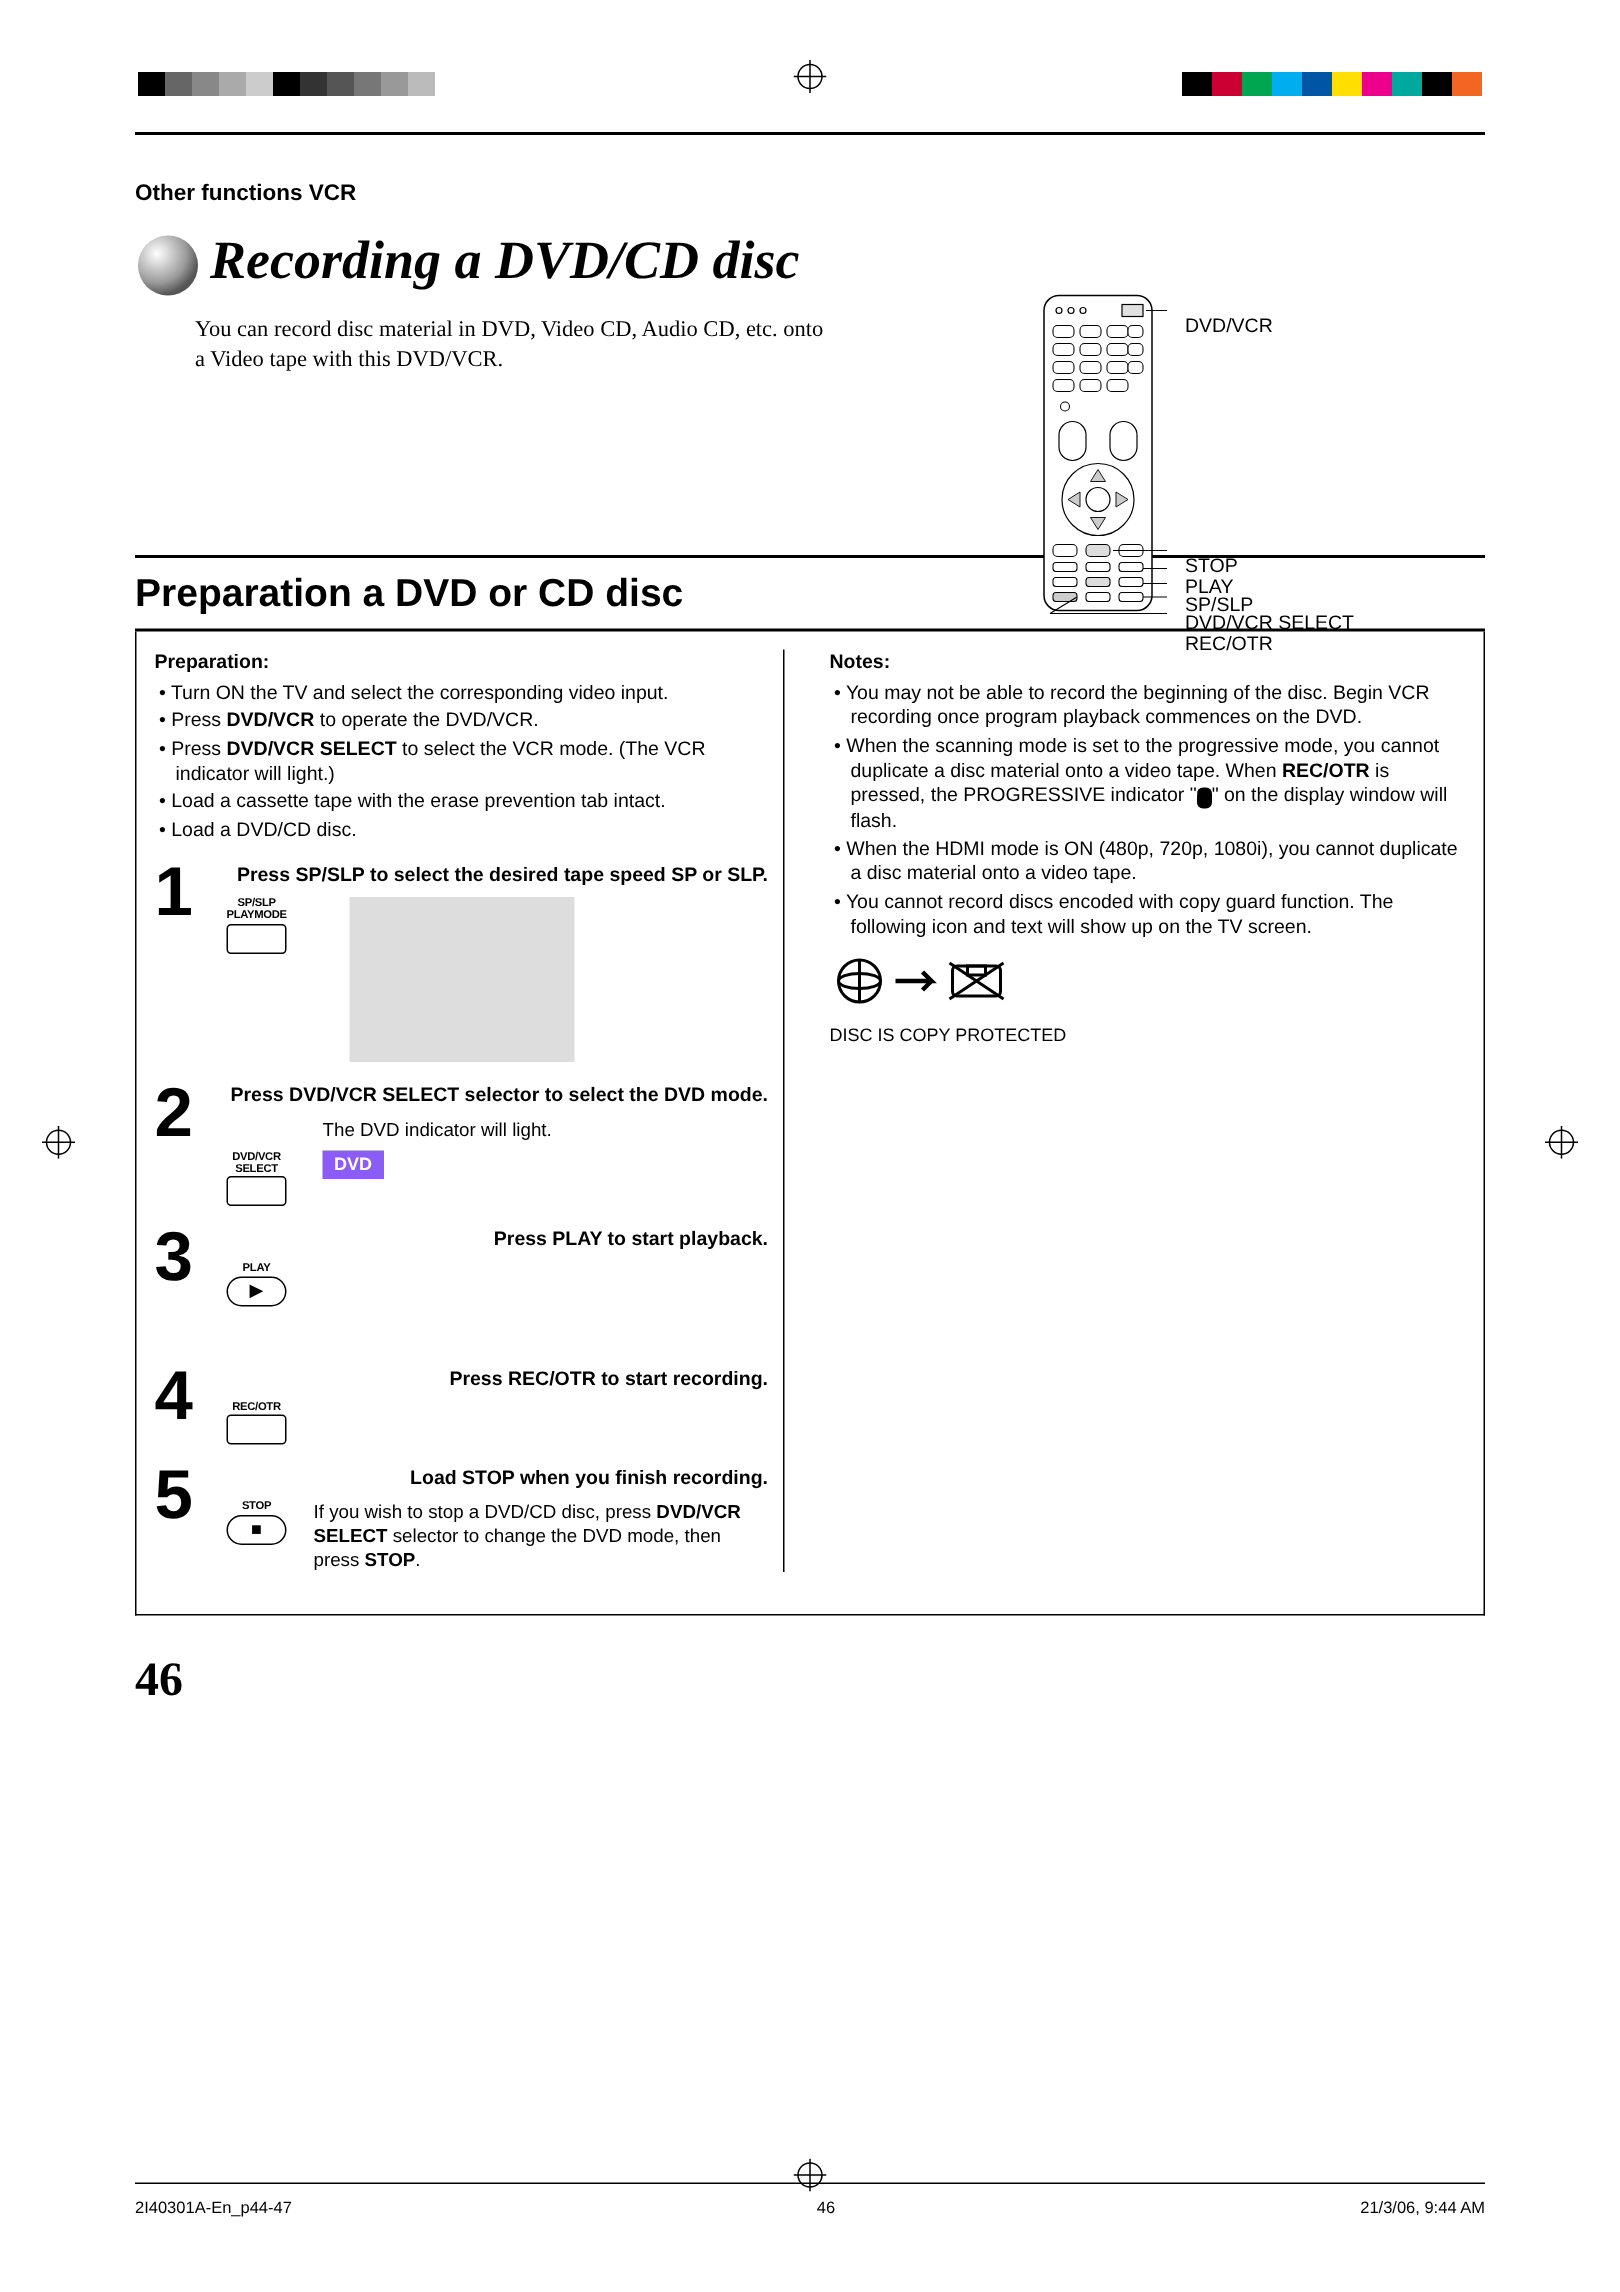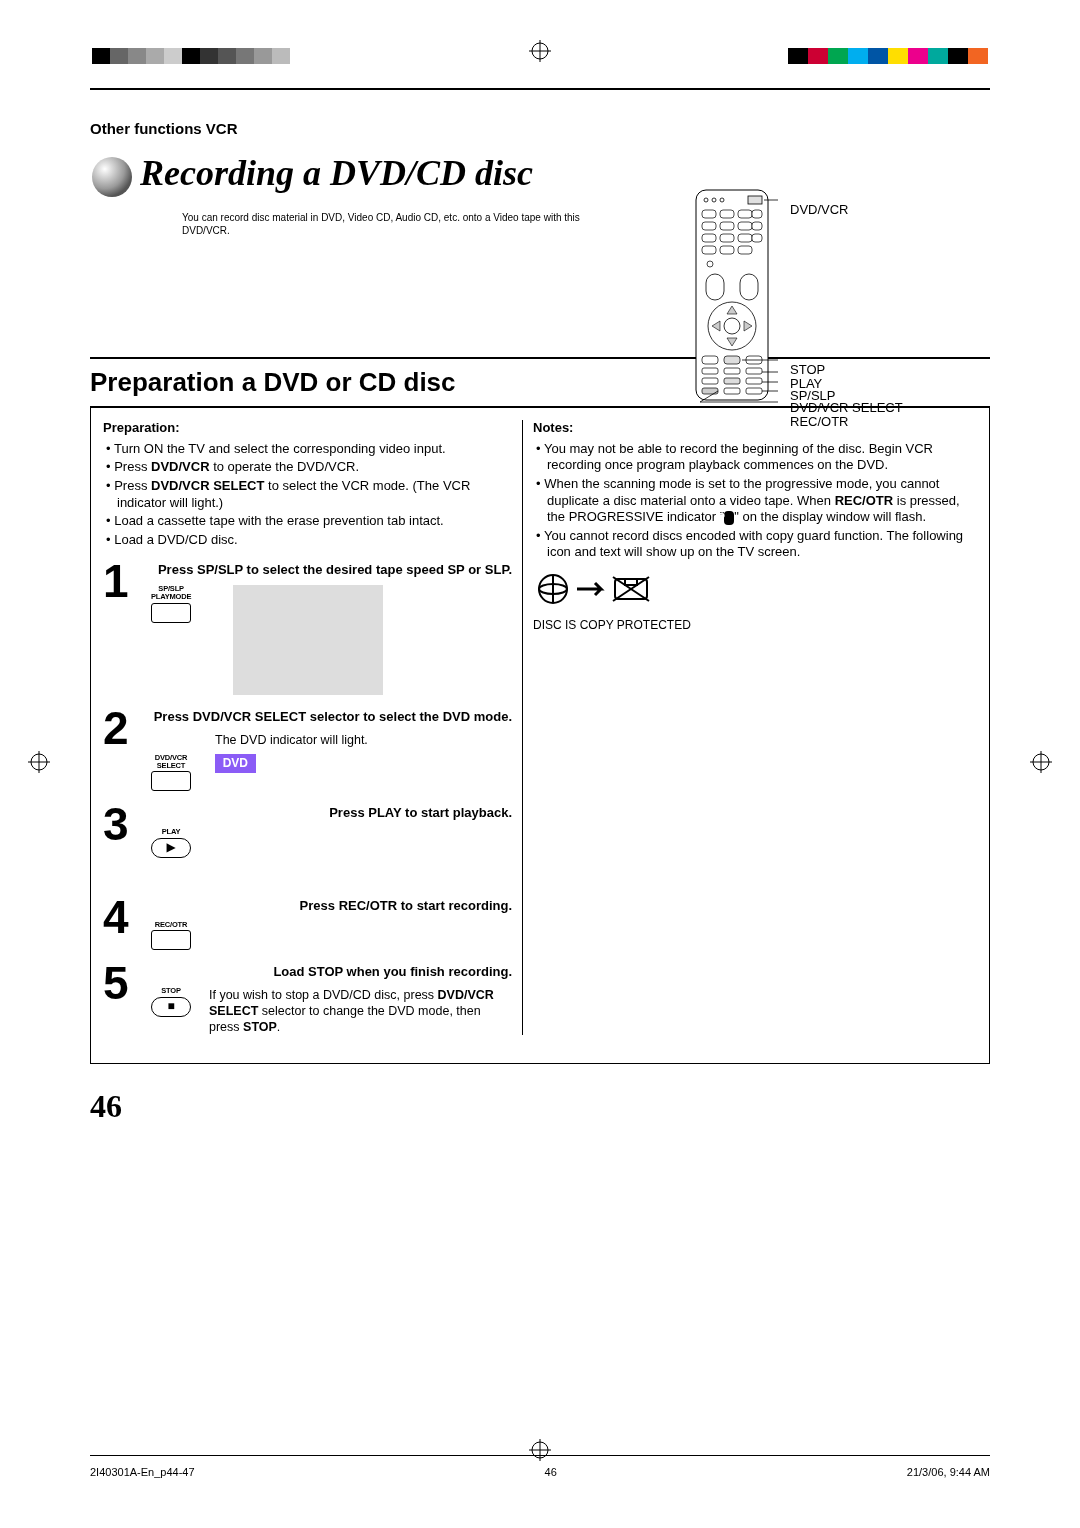--- a/index.html
+++ b/index.html
@@ -72,24 +72,25 @@
     font-size: 36px;
     line-height: 1.0;
     margin-bottom: 6px;
   }
   .sphere-icon {
     display: inline-block;
     vertical-align: top;
     margin-right: 6px;
   }
   .intro {
-    font-size: 10px;
+    font-size: 15px;
     line-height: 1.3;
-    margin-left: 92px;
+    margin-left: 40px;
     max-width: 420px;
+    font-family: Liberation Serif, serif;
   }
   .remote-area {
     width: 300px;
     position: relative;
   }
   .remote {
     position: absolute;
     left: 0;
     top: -10px;
   }
@@ -104,21 +105,21 @@
     border-top: 2px solid #000;
     border-bottom: 2px solid #000;
     margin-top: 120px;
     padding: 8px 0;
     font-family: Arial, sans-serif;
     font-weight: bold;
     font-size: 26px;
   }
   .two-col {
     display: flex;
-    gap: 10px;
+    gap: 30px;
     border: 1.5px solid #000;
     border-top: none;
     padding: 12px 12px 28px 12px;
     font-size: 13px;
     line-height: 1.28;
   }
   .col-left {
     width: 420px;
     border-right: 1px solid #000;
     padding-right: 10px;
@@ -490,20 +491,21 @@
           </div>
         </div>
       </div>
     </div>
 
     <div class="col-right">
       <div class="notes-head">Notes:</div>
       <ul class="bullets">
         <li><span>You may not be able to record the beginning of the disc. Begin VCR recording once program playback commences on the DVD.</span></li>
         <li>When the scanning mode is set to the progressive mode, you cannot duplicate a disc material onto a video tape. When <b>REC/OTR</b> is pressed, the PROGRESSIVE indicator "<span class="p-ind">P</span>" on the display window will flash.</li>
+        <li><span>When the HDMI mode is ON (480p, 720p, 1080i), you cannot duplicate a disc material onto a video tape.</span></li>
         <li><span>You cannot record discs encoded with copy guard function. The following icon and text will show up on the TV screen.</span></li>
       </ul>
 
       <div class="copy-icons">
         <svg width="130" height="40">
           <g stroke="#000" stroke-width="2" fill="none">
             <circle cx="20" cy="20" r="14"></circle>
             <ellipse cx="20" cy="20" rx="14" ry="5"></ellipse>
             <line x1="20" y1="6" x2="20" y2="34"></line>
           </g>

